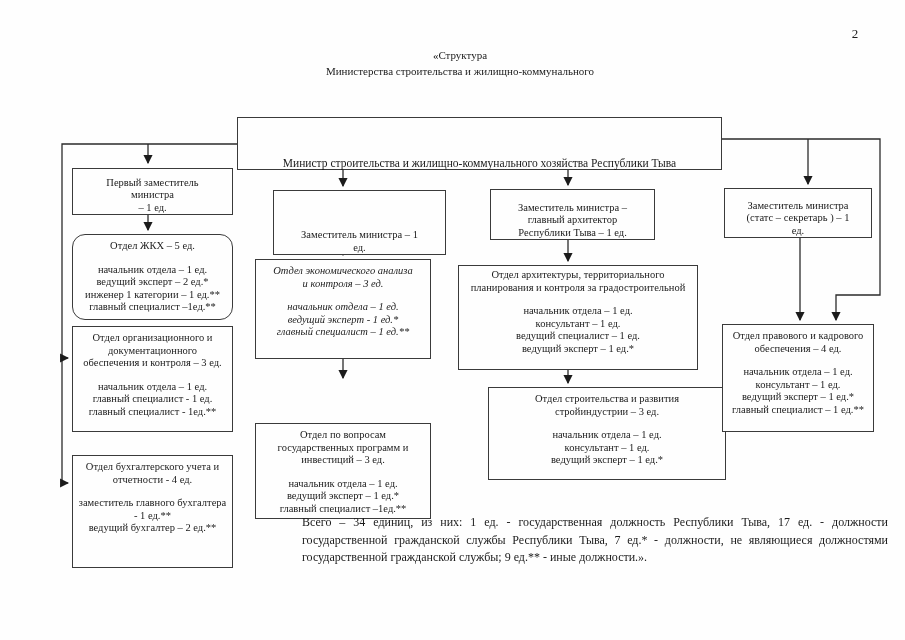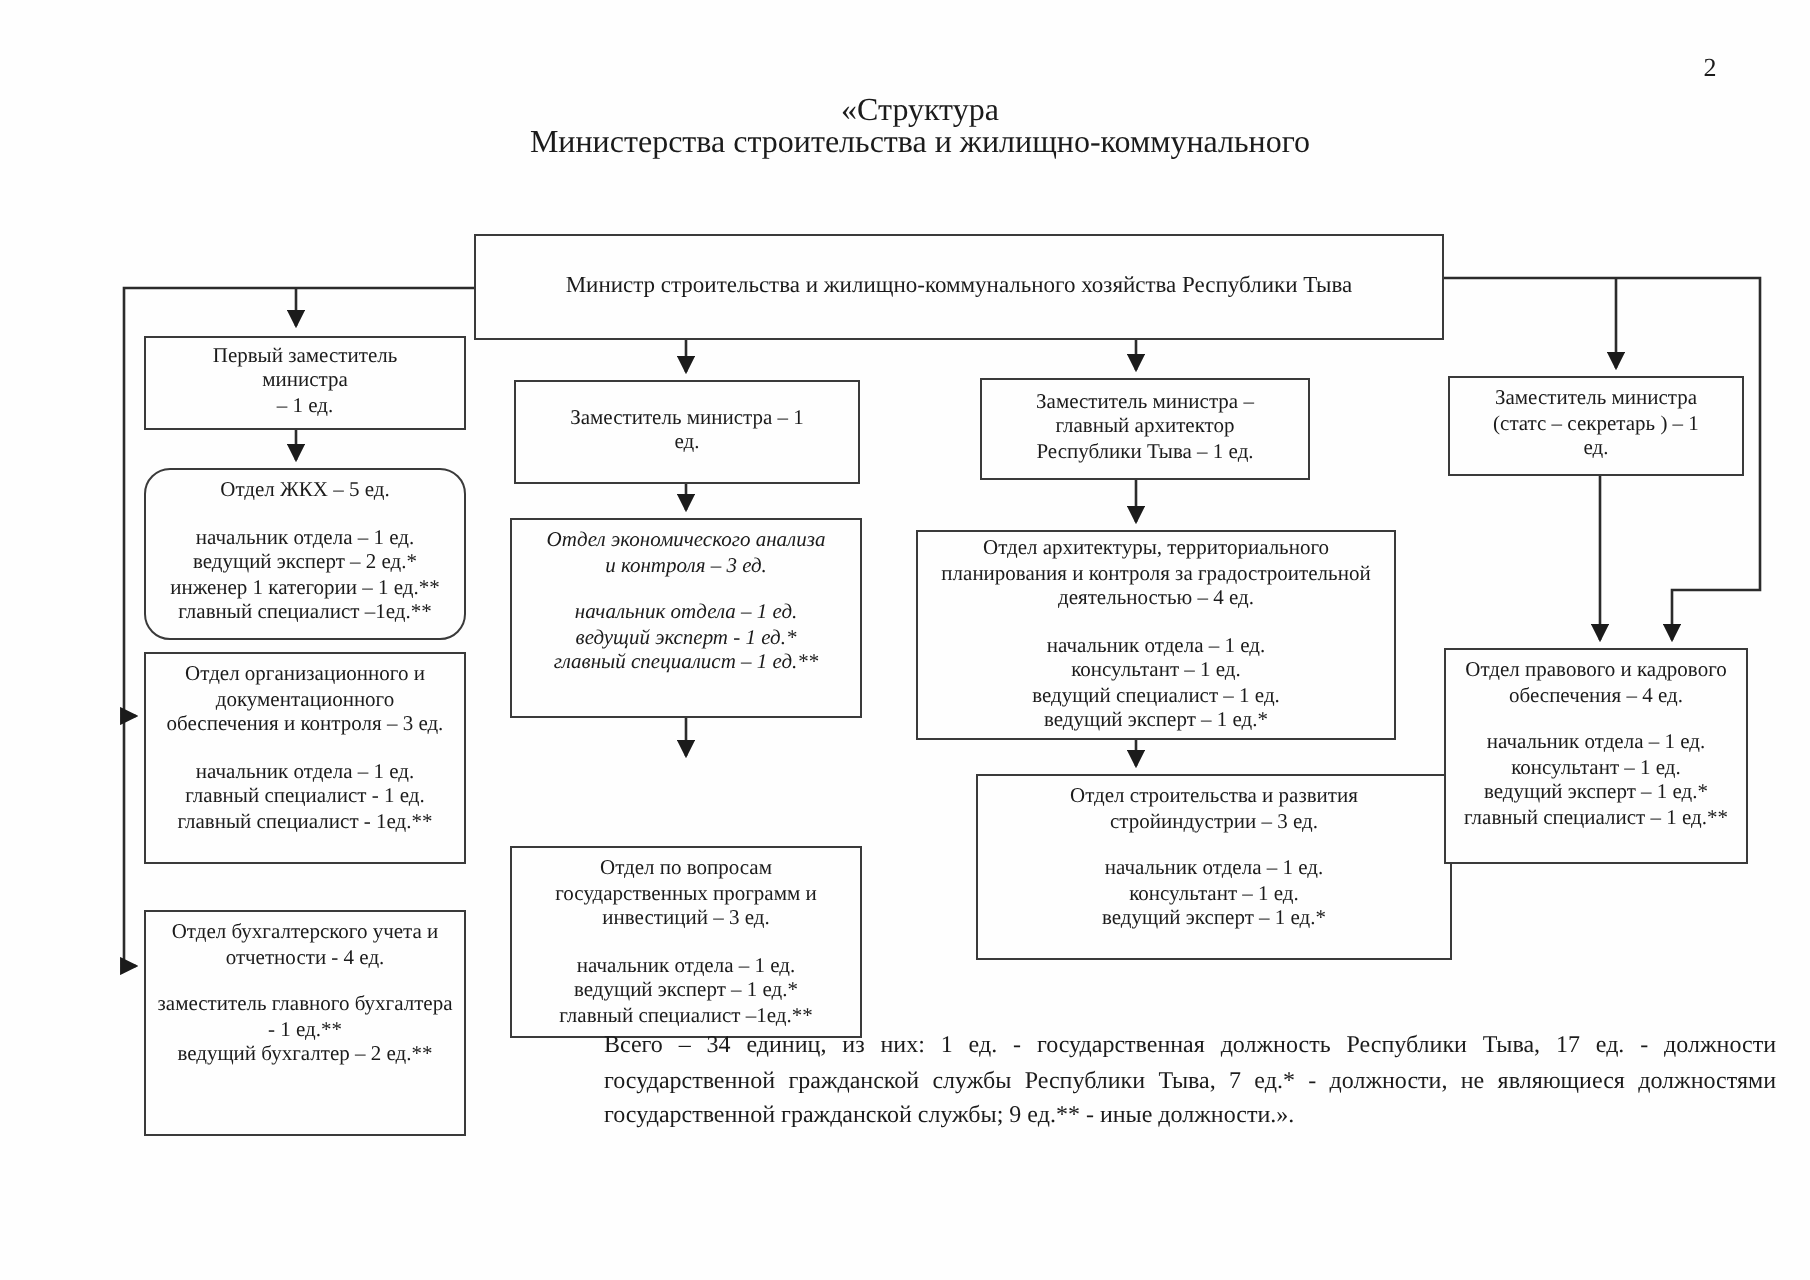--- a/index.html
+++ b/index.html
@@ -10,40 +10,40 @@
     font-family:"Liberation Serif", serif;
     color:#1b1b1b;
     overflow:hidden;
   }
   .page-number{
     position:absolute;left:840px;top:26px;width:30px;
     font-size:13px;text-align:center;
   }
   .doc-title{
     position:absolute;left:235px;top:48px;width:450px;
-    font-size:16px;line-height:15.5px;text-align:center;
+    font-size:11px;line-height:15.5px;text-align:center;
   }
   svg.connectors{position:absolute;left:0;top:0;}
   .box{
     position:absolute;
     border:1px solid #3a3a3a;
     box-sizing:border-box;
     background:#fefefe;
     font-size:10.5px;line-height:12.5px;
     text-align:center;
   }
-  .vcenter{display:flex;flex-direction:column;justify-content:center;align-items:center;padding:0 20px;}
+  .vcenter{display:flex;flex-direction:column;justify-content:flex-end;align-items:center;padding:0 20px;}
   .dept{padding:5px 3px 0 3px;}
   .gap{height:11px;}
   .b-minister{left:237px;top:117px;width:485px;height:53px;font-size:11.5px;}
   .b-l1 {left:72px; top:168px;width:161px;height:47px;}
   .b-l2 {left:72px; top:234px;width:161px;height:86px;border-radius:13px;}
   .b-l3 {left:72px; top:326px;width:161px;height:106px;}
   .b-l4 {left:72px; top:455px;width:161px;height:113px;}
-  .b-c2a{left:257px;top:190px;width:173px;height:52px;}
+  .b-c2a{left:273px;top:190px;width:173px;height:65px;}
   .b-c2b{left:255px;top:259px;width:176px;height:100px;font-style:italic;}
   .b-c2c{left:255px;top:382px;width:176px;height:96px;margin-top:41px;}
   .b-c3a{left:490px;top:189px;width:165px;height:51px;}
   .b-c3b{left:458px;top:265px;width:240px;height:105px;padding-top:3px;}
   .b-c3c{left:488px;top:387px;width:238px;height:93px;}
   .b-c4a{left:724px;top:188px;width:148px;height:50px;}
   .b-c4b{left:722px;top:324px;width:152px;height:108px;}
   .summary-note{
     position:absolute;left:302px;top:514px;width:586px;
     font-size:12px;line-height:17.5px;
@@ -176,21 +176,20 @@
         <div>Заместитель министра –</div>
         <div>главный архитектор</div>
         <div>Республики Тыва – 1 ед.</div>
       </div>
   </div>
 
   <div class="box dept b-c3b">
     <div>
         <div>Отдел архитектуры, территориального</div>
         <div>планирования и контроля за градостроительной</div>
-        <div>деятельностью – 4 ед.</div>
       </div>
     <div class="gap"></div>
     <div>
         <div>начальник отдела – 1 ед.</div>
         <div>консультант – 1 ед.</div>
         <div>ведущий специалист – 1 ед.</div>
         <div>ведущий эксперт – 1 ед.*</div>
       </div>
   </div>
 

